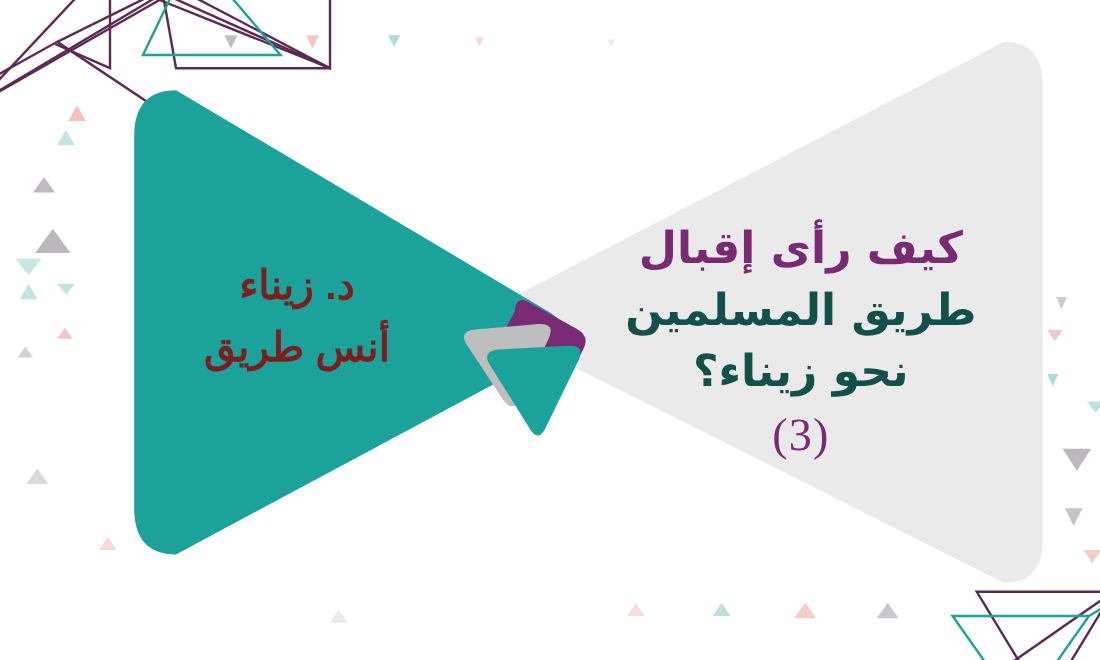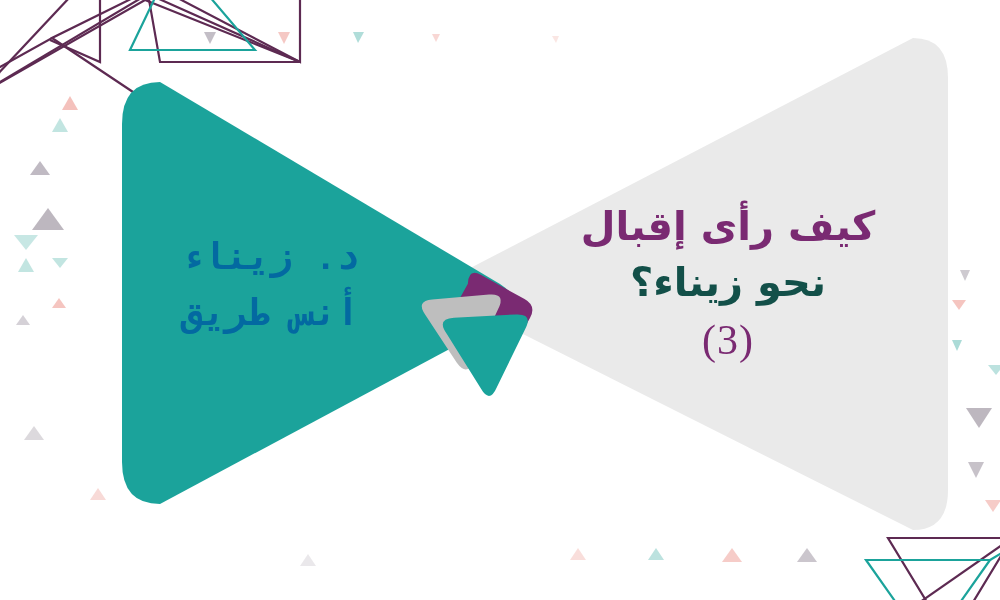--- a/index.html
+++ b/index.html
@@ -65,25 +65,25 @@
   .speaker-block {
     position:absolute;
     left:120px;
     top:232px;
     width:300px;
     text-align:center;
     direction:rtl;
   }
   .speaker-line {
     display:block;
-    font-family:Liberation Mono, monospace;
+    font-family:Liberation Sans, sans-serif;
     font-size:37px;
     font-weight:bold;
     line-height:1.50;
-    color:#0369a1;
+    color:#7f1d1d;
     white-space:nowrap;
   }
 </style>
 </head>
 <body>
 
 <div id="slide">
 
   <svg class="layer" id="decor-back" viewBox="0 0 1000 600">
 
@@ -189,20 +189,21 @@
              L 518 316
              Q 536 316 526 332
              L 495 388
              Q 487 404 479 388 Z" fill="#1AA39B" transform="rotate(-3 487 355)"></path>
   </svg>
 
   <div class="layer" id="text-layer">
 
     <div class="title-block">
       <span class="title-line purple">كيف رأى إقبال</span>
+      <span class="title-line green">طريق المسلمين</span>
       <span class="title-line green">نحو زيناء؟</span>
       <span class="episode-number">(3)</span>
     </div>
 
     <div class="speaker-block">
       <span class="speaker-line">د. زيناء</span>
       <span class="speaker-line">أنس طريق</span>
     </div>
 
   </div>

